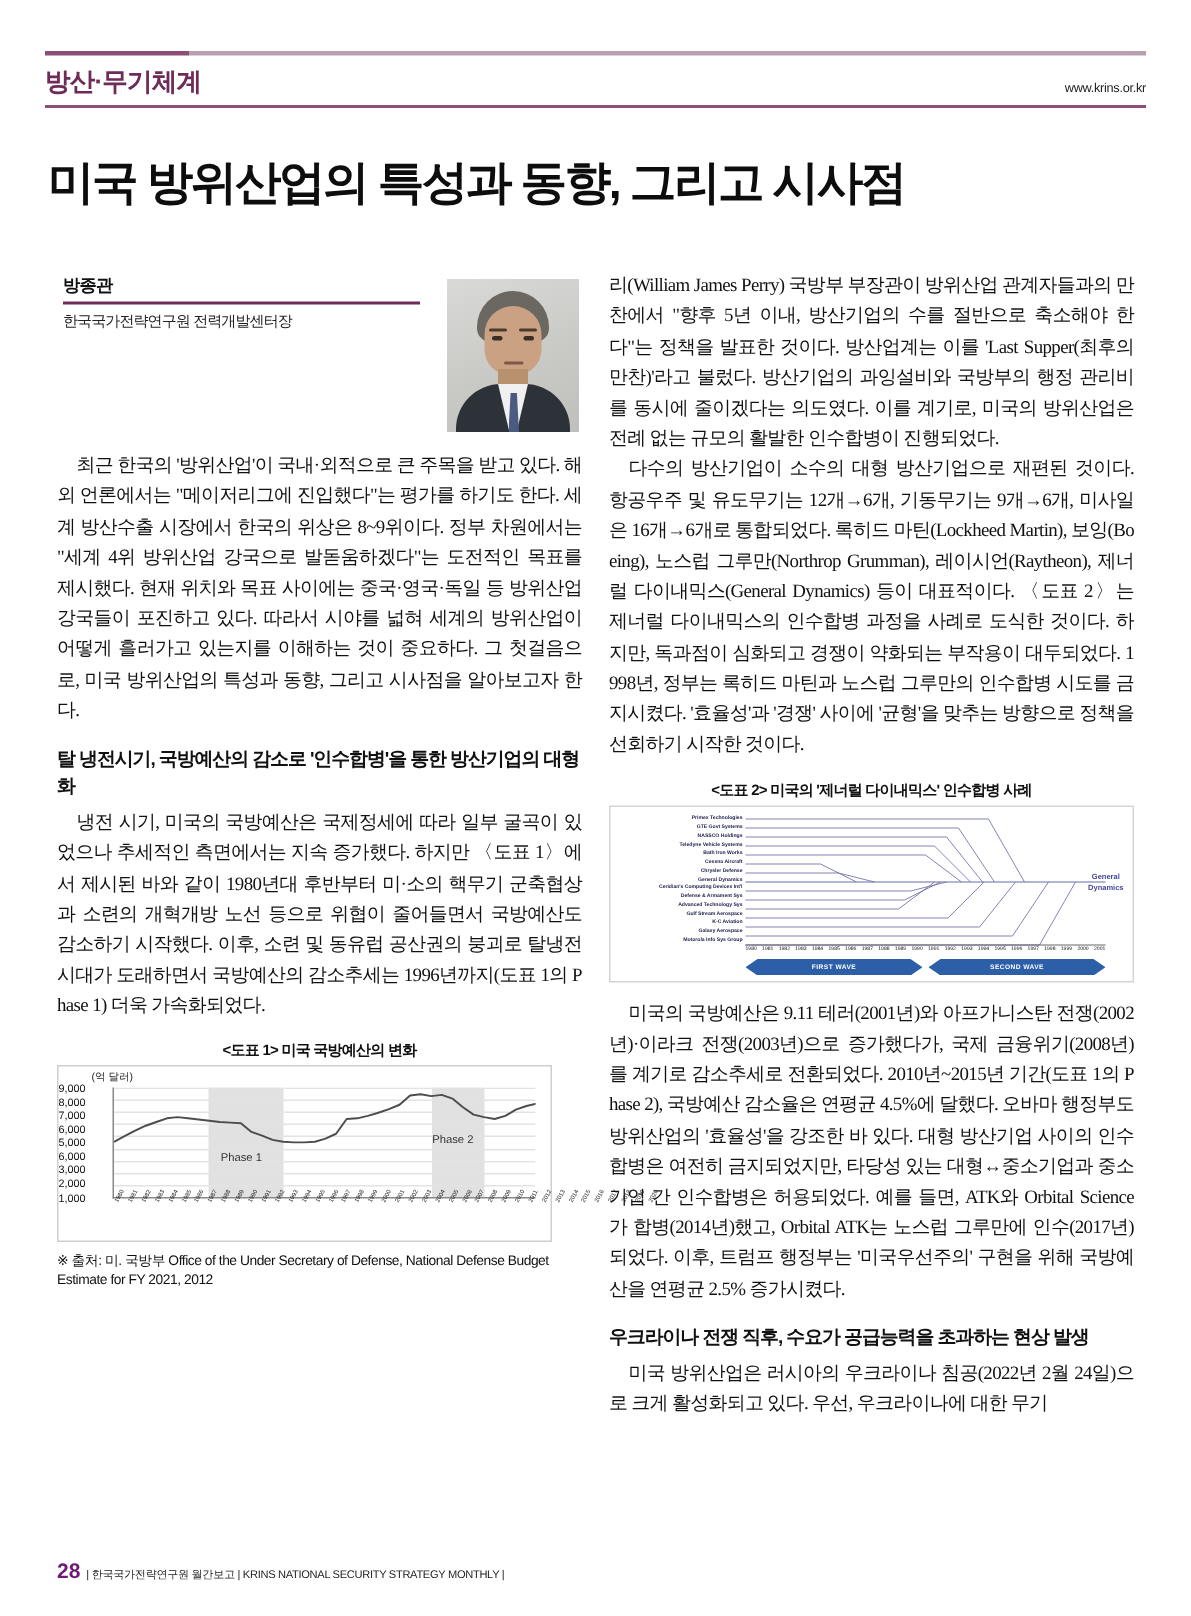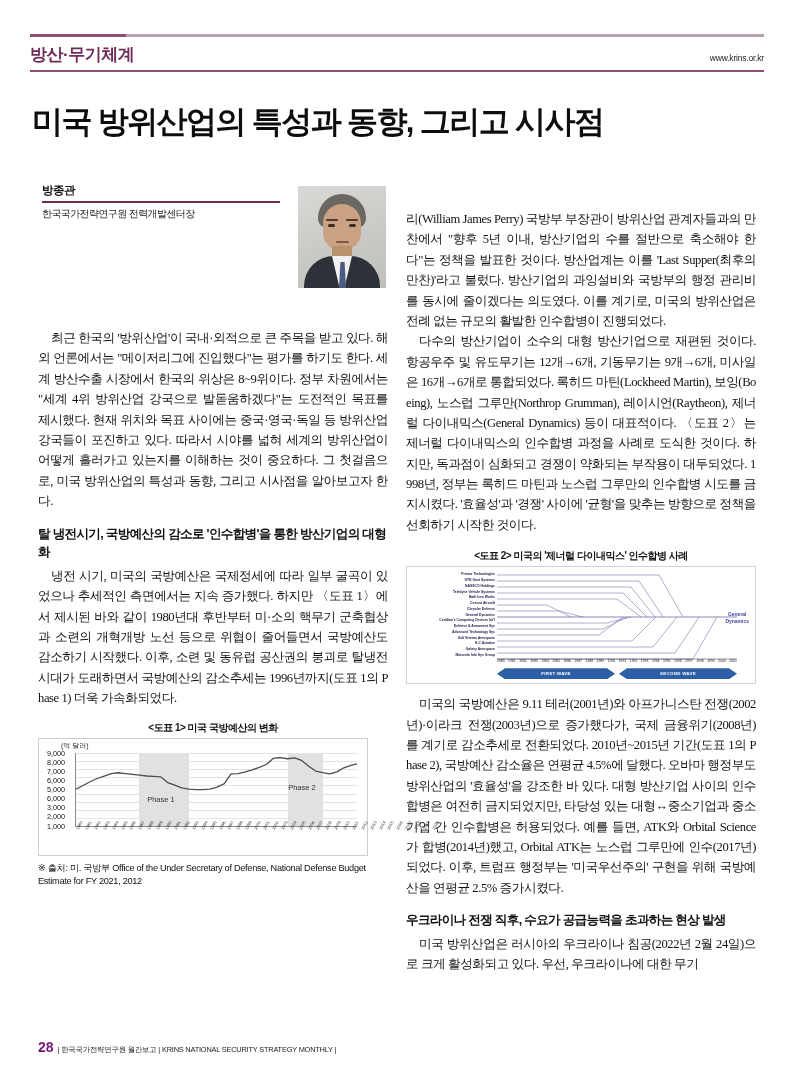--- a/index.html
+++ b/index.html
@@ -100,22 +100,22 @@
   }
   .portrait .tie {
     position: absolute; left: 41px; top: 76px; width: 7px; height: 26px;
     background: #4a5a80; clip-path: polygon(20% 0, 80% 0, 100% 100%, 0 100%);
   }
 
   
   .col {
     position: absolute; top: 300px; width: 350px;
   }
-  .col-left  { left: 38px; margin-top: 28px; }
-  .col-right { left: 406px; top: 180px; margin-top: 29px; }
+  .col-left  { left: 38px; }
+  .col-right { left: 406px; top: 180px; }
 
   p.body-p {
     margin: 0 0 0 0;
     font-size: 12.6px; line-height: 1.62; text-align: justify;
     text-indent: 13px; letter-spacing: -0.42px; word-break: break-all;
   }
   p.body-p + p.body-p { margin-top: 0px; }
 
   h2.sub {
     font-family: "Liberation Sans", "DejaVu Sans", sans-serif;
@@ -149,21 +149,21 @@
     position: absolute; top: 0; height: 100%; background: #dcdcdc; opacity: .85;
   }
   .phase-label {
     position: absolute;
     font-family: "Liberation Sans", "DejaVu Sans", sans-serif;
     font-size: 7.5px; color: #333;
   }
   .ylabels {
     position: absolute; left: 0; top: 10px; width: 34px; height: 82px;
     display: flex; flex-direction: column; justify-content: space-between;
-    align-items: center;
+    align-items: flex-start;
     font-family: "Liberation Sans", "DejaVu Sans", sans-serif;
     font-size: 7.2px; color: #111;
   }
   .xticks {
     position: absolute; left: 36px; top: 89px; width: 282px; height: 22px;
     display: flex; justify-content: space-between;
   }
   .xtick {
     font-family: "Liberation Sans", "DejaVu Sans", sans-serif;
     font-size: 4px; color: #222;

